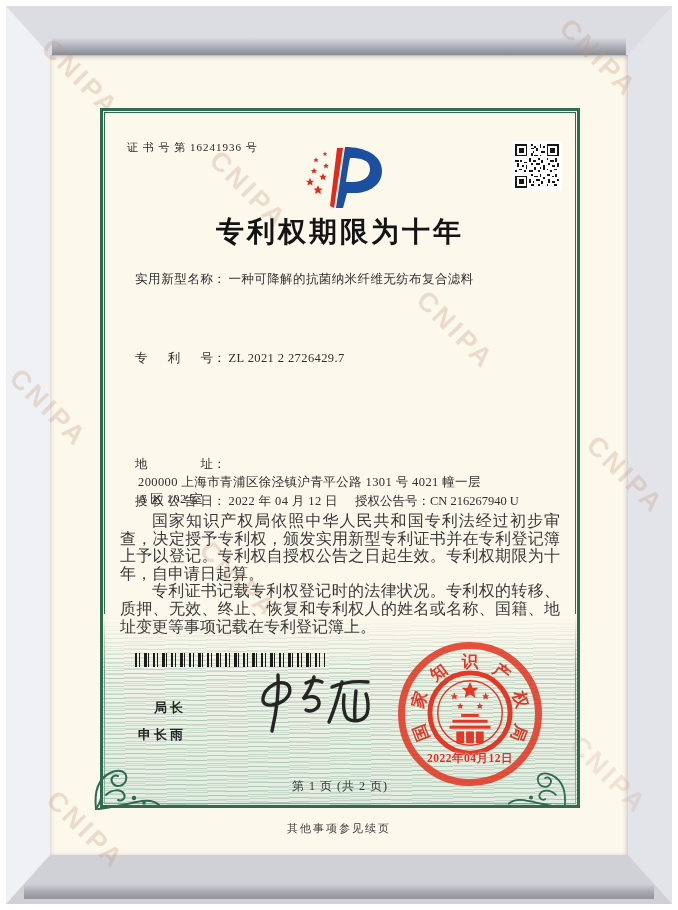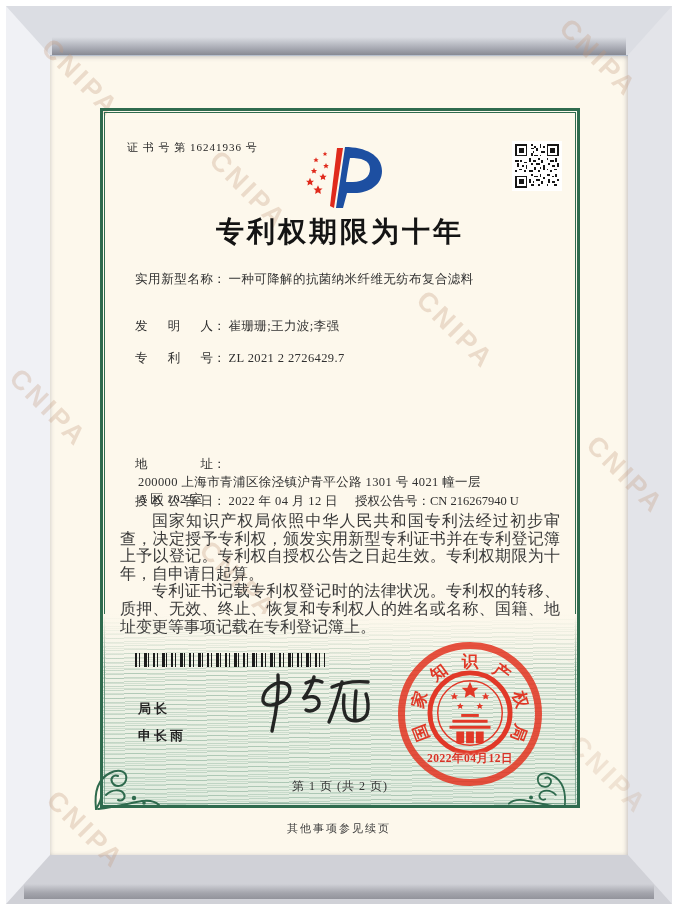--- a/index.html
+++ b/index.html
@@ -46,22 +46,22 @@
     background:
       linear-gradient(180deg,#fdf8ec 0%,rgba(253,248,236,0) 30%),
       repeating-linear-gradient(178.6deg,rgba(96,148,120,.28) 0 1px,rgba(96,148,120,0) 1px 4px),
       repeating-linear-gradient(181.4deg,rgba(96,148,120,.20) 0 1px,rgba(96,148,120,0) 1px 5px),
       linear-gradient(180deg,rgba(224,237,228,.25),rgba(208,229,216,.6));}
   .barcode{position:absolute;left:85px;top:598px;width:190px;height:14px;
     background:repeating-linear-gradient(90deg,#1c1c1c 0 2px,transparent 2px 4px,#1c1c1c 4px 5px,transparent 5px 9px,#1c1c1c 9px 12px,transparent 12px 13px,#1c1c1c 13px 14px,transparent 14px 18px);}
   .ornL,.ornR{position:absolute;width:70px;height:70px;}
   .ornL{left:40px;top:686px;}
   .ornR{left:458px;top:692px;width:62px;height:62px;transform:scaleX(-1);}
-  .director{position:absolute;left:88px;top:640px;font-family:Liberation Sans, sans-serif;
-            font-weight:600;font-size:13px;line-height:27px;letter-spacing:3px;color:#222;}
+  .director{position:absolute;left:88px;top:640px;font-family:Liberation Mono, monospace;
+            font-weight:600;font-size:13px;line-height:27px;letter-spacing:3px;color:#222;text-align:right;}
   .sig{position:absolute;left:200px;top:614px;width:135px;height:66px;}
   .seal{position:absolute;left:348px;top:587px;width:144px;height:144px;border-radius:50%;
         border:7px solid rgba(227,48,28,.88);opacity:.95;}
   .seal-char{position:absolute;left:50%;top:50%;font-size:16.5px;font-weight:700;color:#e0301e;
              font-family:"Liberation Serif","DejaVu Serif",serif;}
   .emblem{position:absolute;left:21px;top:20px;width:88px;height:88px;}
   .seal-date{position:absolute;left:-10px;right:-10px;bottom:13px;text-align:center;font-size:11.5px;
              font-weight:700;color:#d8281c;letter-spacing:.5px;
              text-shadow:0 0 2px #f2ede2,0 0 3px #f2ede2;}
   .page-info{position:absolute;left:50px;top:723px;width:480px;text-align:center;
@@ -137,23 +137,20 @@
           <use href="#st" transform="translate(17,36) scale(4.2)"></use>
           <use href="#st" transform="translate(25,44) scale(4.8)"></use>
         </g>
       </svg>
     </div>
 
     <div class="title">专利权期限为十年</div>
 
     <div class="frow" style="top:216px">
       <span class="flabel">实用新型名称</span><span class="fcolon">：</span><span class="fvalue">一种可降解的抗菌纳米纤维无纺布复合滤料</span>
-    </div>
-    <div class="frow" style="top:263px">
-      <span class="flabel">发明人</span><span class="fcolon">：</span><span class="fvalue">崔珊珊;王力波;李强</span>
     </div>
     <div class="frow" style="top:295px">
       <span class="flabel">专利号</span><span class="fcolon">：</span><span class="fvalue">ZL 2021 2 2726429.7</span>
     </div>
     <div class="frow" style="top:401px">
       <span class="flabel">地址</span><span class="fcolon">：</span><span class="fvalue addr">200000  上海市青浦区徐泾镇沪青平公路 1301 号 4021 幢一层 A 区 102 室</span>
     </div>
     <div class="frow" style="top:438px">
       <span class="flabel">授权公告日</span><span class="fcolon">：</span><span class="fvalue">2022 年 04 月 12 日</span>
       <span class="grant2">

